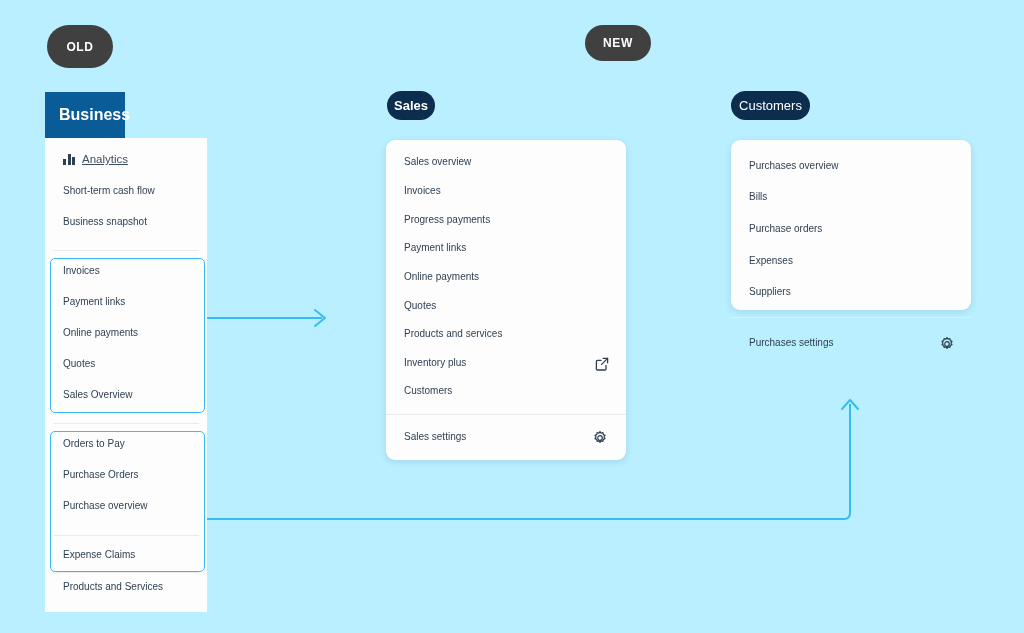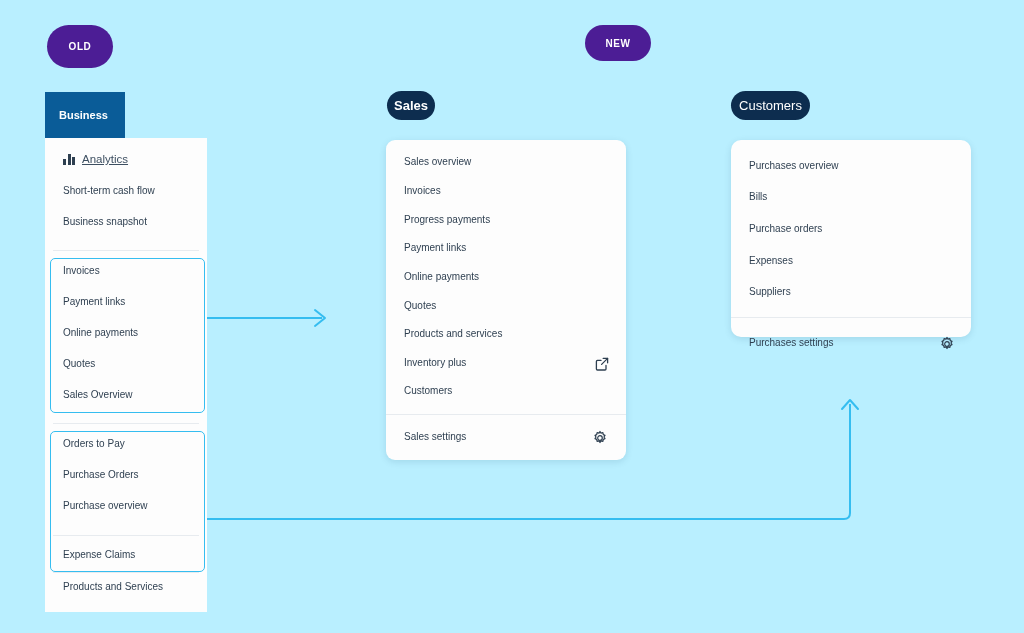--- a/index.html
+++ b/index.html
@@ -19,39 +19,39 @@
     position: absolute;
     inset: 0;
   }
 
   
   .badge {
     position: absolute;
     display: flex;
     align-items: center;
     justify-content: center;
-    background: #4c1d95;
+    background: #404040;
     color: #ffffff;
     font-weight: bold;
-    font-size: 10px;
+    font-size: 12px;
     letter-spacing: 0.6px;
     border-radius: 22px;
   }
   #badge-old { left: 47px; top: 25px; width: 66px; height: 43px; }
   #badge-new { left: 585px; top: 25px; width: 66px; height: 36px; }
 
   
   .tab-rect {
     position: absolute;
     display: flex;
     align-items: center;
     background: #0a5c98;
     color: #ffffff;
     font-weight: bold;
-    font-size: 11px;
+    font-size: 16px;
     padding-left: 14px;
     box-sizing: border-box;
   }
   #tab-business { left: 45px; top: 92px; width: 80px; height: 46px; }
 
   .tab-pill {
     position: absolute;
     display: flex;
     align-items: center;
     justify-content: center;
@@ -69,21 +69,21 @@
     position: absolute;
     background: #fdfdfd;
     box-sizing: border-box;
   }
   .card.rounded {
     border-radius: 9px;
     box-shadow: 0 2px 7px rgba(16, 60, 90, 0.13);
   }
   #card-old { left: 45px; top: 138px; width: 162px; height: 474px; }
   #card-sales { left: 386px; top: 140px; width: 240px; height: 320px; }
-  #card-purchases { left: 731px; top: 140px; width: 240px; height: 197px; border-radius: 10px; }
+  #card-purchases { left: 731px; top: 140px; width: 240px; height: 170px; }
 
   
   .item {
     position: absolute;
     display: flex;
     align-items: center;
     font-size: 10px;
     color: #2e3f50;
     white-space: nowrap;
   }

